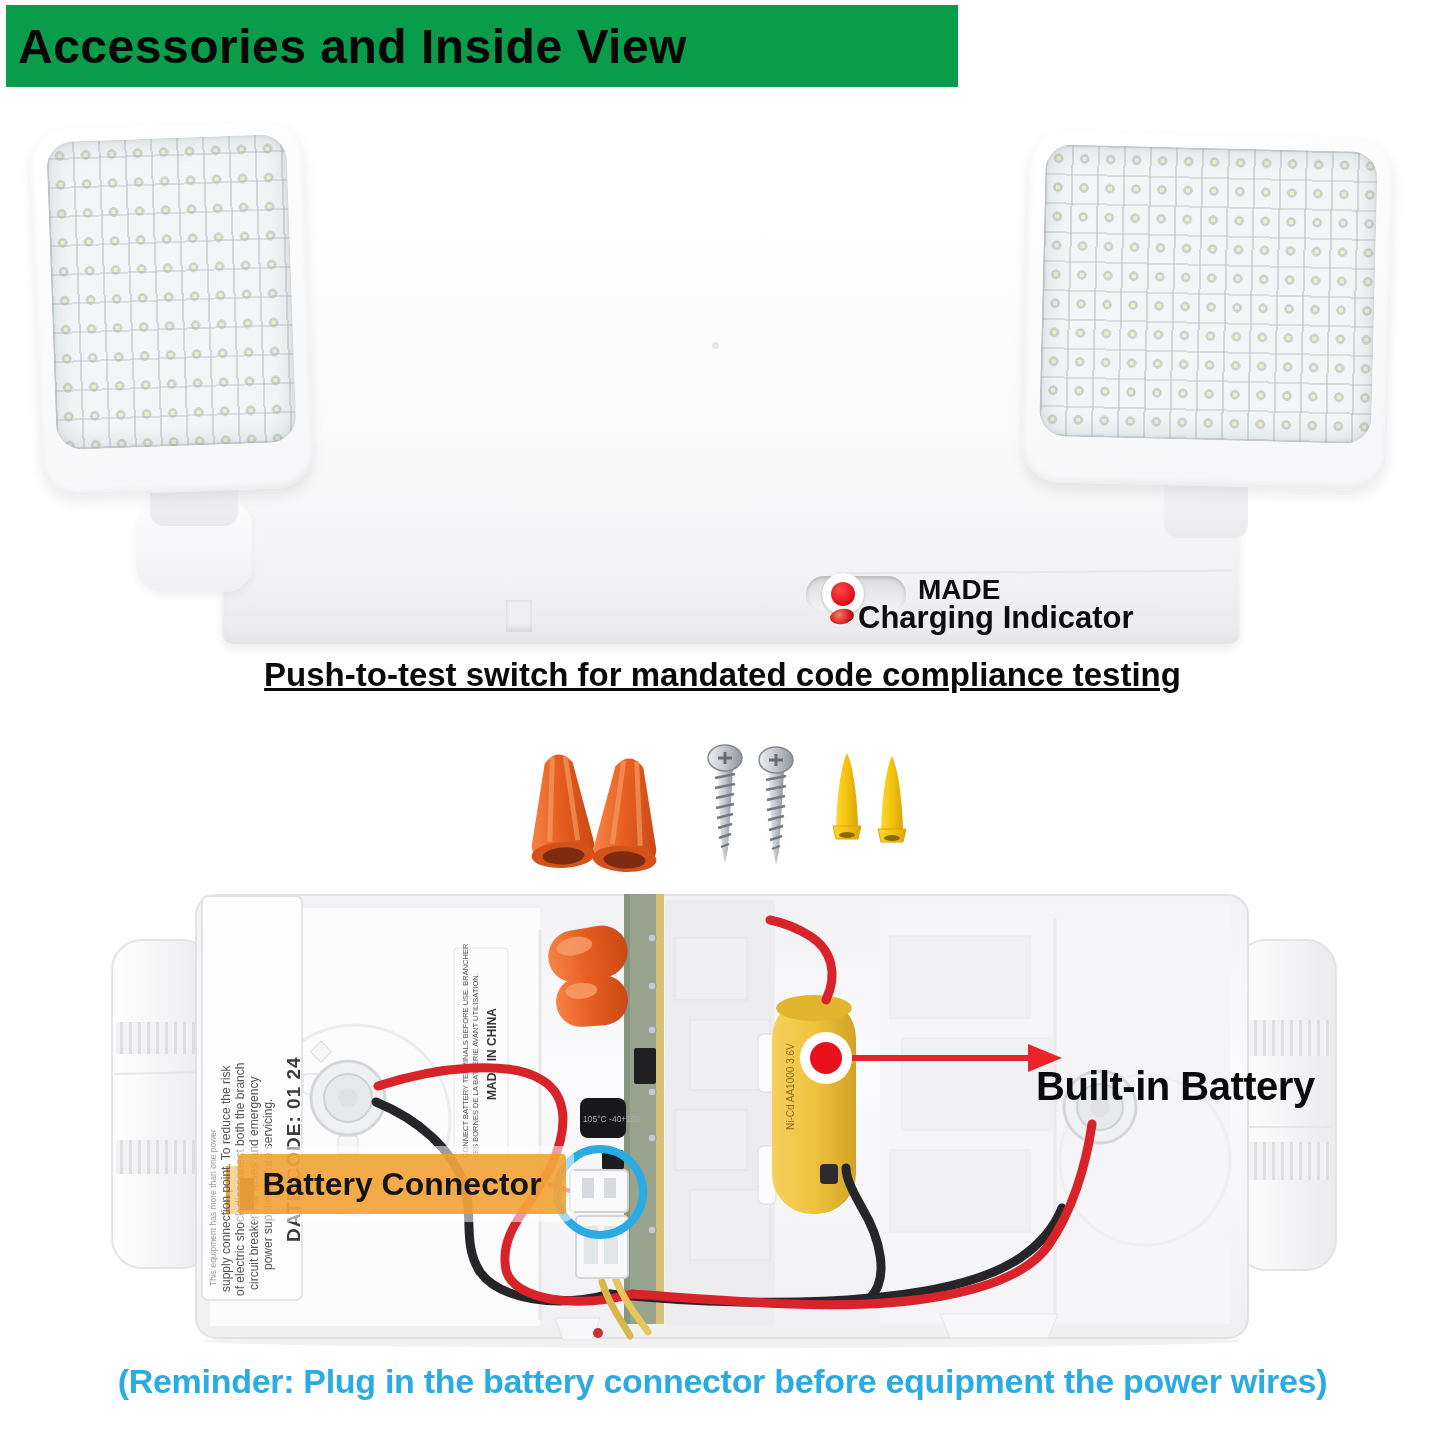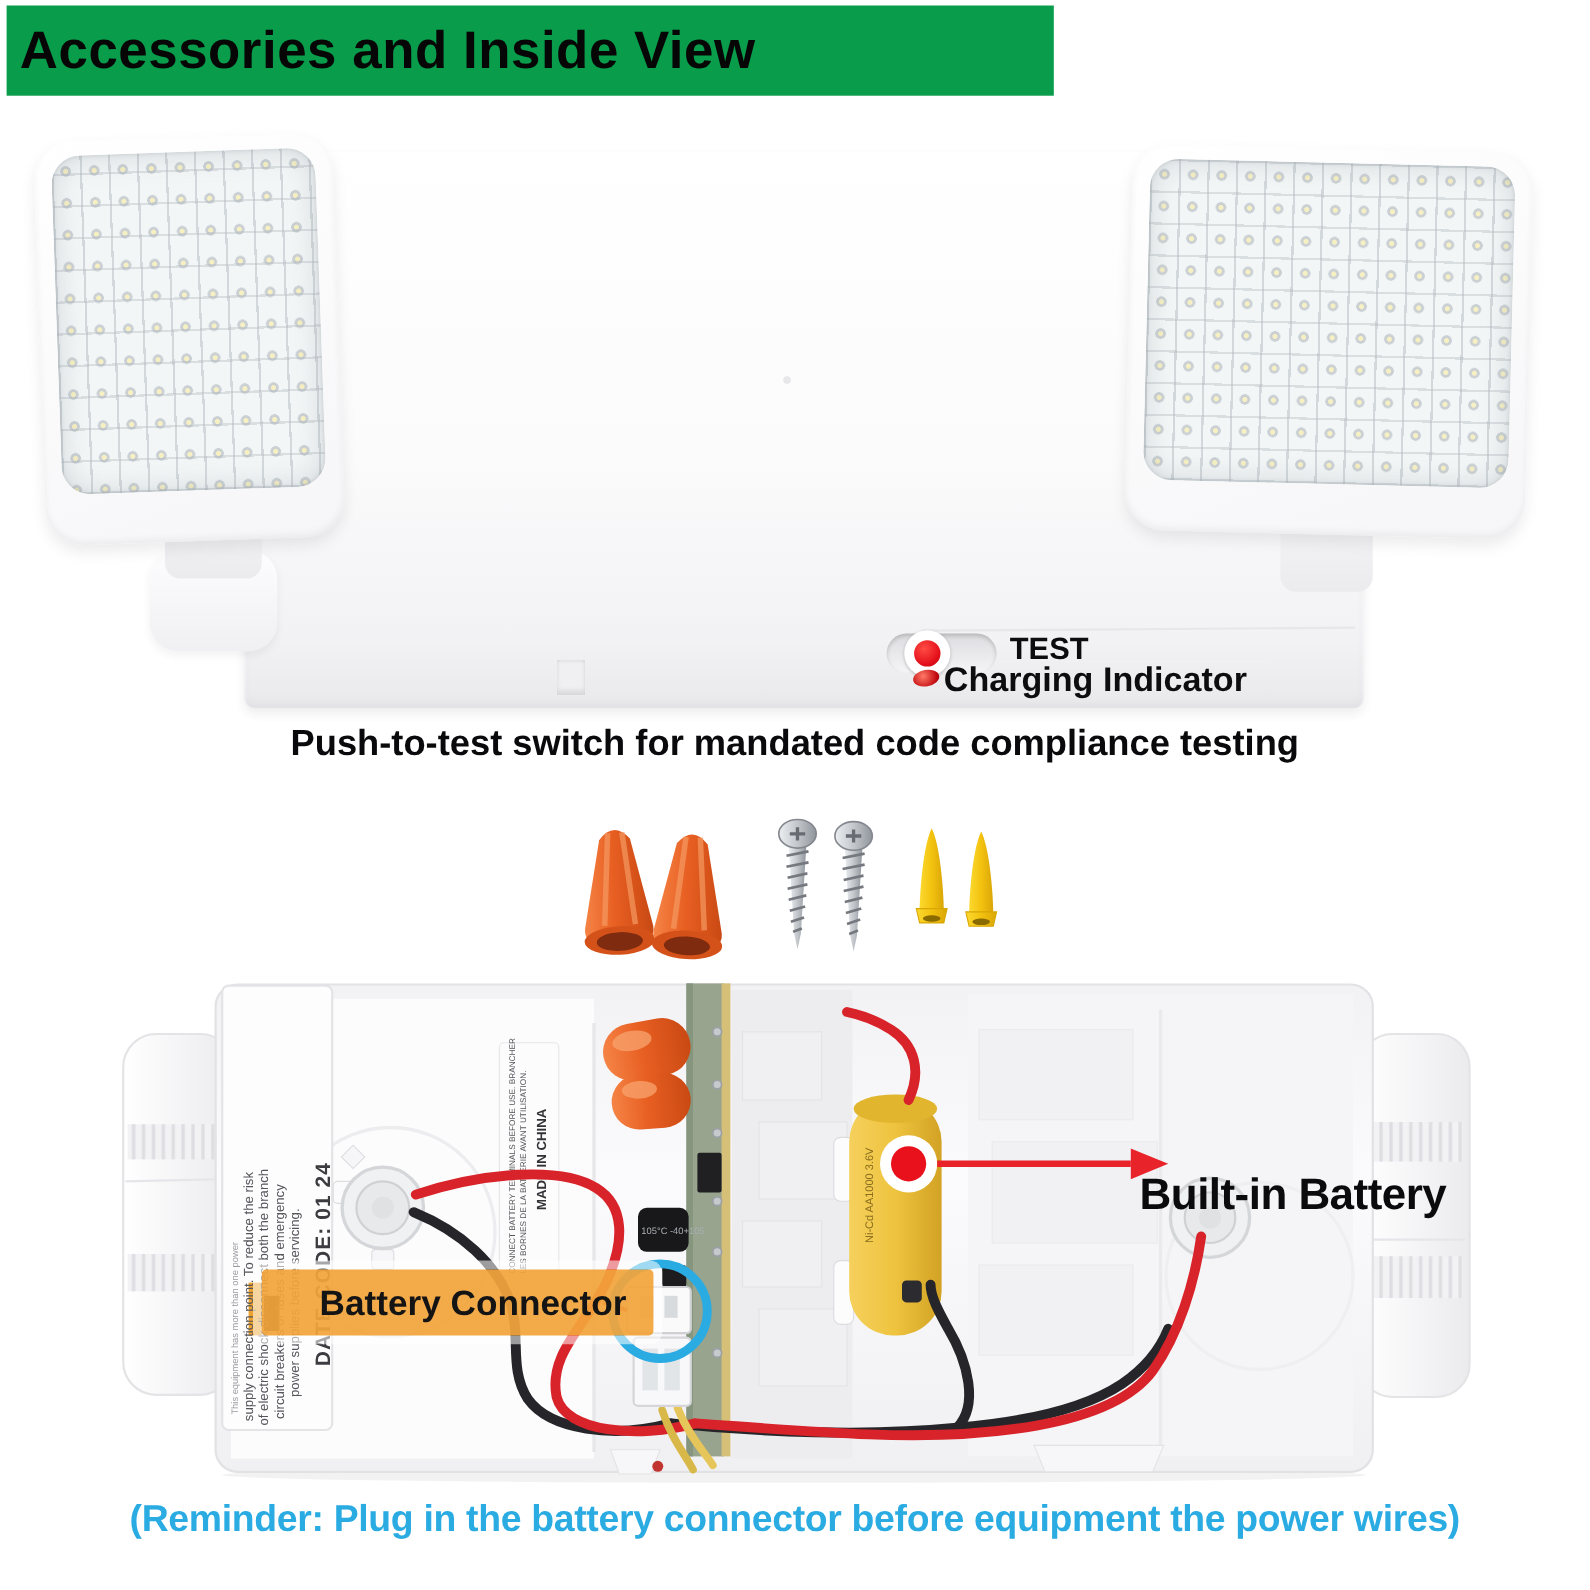--- a/index.html
+++ b/index.html
@@ -41,27 +41,27 @@
   .test-oval{position:absolute;left:806px;top:576px;width:100px;height:36px;border-radius:18px;
              background:linear-gradient(180deg,#dcdce0,#f5f5f7);box-shadow:inset 0 2px 4px rgba(0,0,0,0.18);}
   .test-ring{position:absolute;left:822px;top:573px;width:42px;height:42px;border-radius:50%;background:#ffffff;
              box-shadow:0 1px 3px rgba(0,0,0,0.25);}
   .test-red{position:absolute;left:9px;top:9px;width:24px;height:24px;border-radius:50%;
             background:radial-gradient(circle at 38% 32%,#ff4c44,#e30f1a 65%,#b40810);}
   .test-label{position:absolute;left:918px;top:574px;font-size:28px;font-weight:bold;color:#0d0d0f;}
   .charge-led{position:absolute;left:830px;top:609px;width:24px;height:15px;border-radius:50%;
               transform:rotate(-10deg);background:radial-gradient(circle at 40% 35%,#ff7a66,#c30b12 70%,#8e060c);}
   .charge-label{position:absolute;left:858px;top:600px;font-size:31px;font-weight:bold;color:#0d0d0f;}
-  .caption{position:absolute;left:0;right:0;top:656px;text-align:center;font-size:33px;font-weight:bold;color:#0a0a0c;}
+  .caption{position:absolute;left:0;right:0;top:656px;text-align:center;font-size:33px;font-weight:bold;color:#0a0a0c;text-decoration:underline;}
 
   
   .connector-label{position:absolute;left:238px;top:1154px;width:328px;height:60px;border-radius:4px;
                    background:rgba(242,165,60,0.93);display:flex;align-items:center;justify-content:center;
                    font-size:32px;font-weight:bold;color:#141414;
-                   box-shadow:0 0 0 8px rgba(255,255,255,0.55);padding-left:28px;}
+                   box-shadow:0 0 0 8px rgba(255,255,255,0.55);}
   .battery-label{position:absolute;left:1036px;top:1030px;height:56px;line-height:56px;
                  font-size:40px;font-weight:bold;color:#0b0b0d;letter-spacing:-0.5px;margin-top:28px;}
   .footer-reminder{position:absolute;left:0;right:0;top:1362px;text-align:center;
                    font-size:34px;font-weight:bold;color:#2aabe2;letter-spacing:-0.3px;}
   svg text{font-family:"Liberation Sans","DejaVu Sans",sans-serif;}
 </style>
 </head>
 <body>
 
 <div id="stage">
@@ -82,21 +82,21 @@
       <div class="lens"></div>
     </div>
     <div class="dev-dot"></div>
     <div class="dev-notch"></div>
     <div class="seam seam1"></div>
     <div class="seam seam2"></div>
     <div class="test-oval"></div>
     <div class="test-ring">
       <div class="test-red"></div>
     </div>
-    <span class="test-label">TEST</span>
+    <span class="test-label">MADE</span>
     <div class="charge-led"></div>
     <span class="charge-label">Charging Indicator</span>
   </div>
 
   <div class="caption">Push-to-test switch for mandated code compliance testing</div>
 
   <svg style="position:absolute;left:500px;top:733px;" width="430" height="150" viewBox="0 0 430 150">
     <defs>
       <linearGradient id="nutGrad" x1="0" y1="0" x2="1" y2="0">
         <stop offset="0" stop-color="#f58446"></stop>

